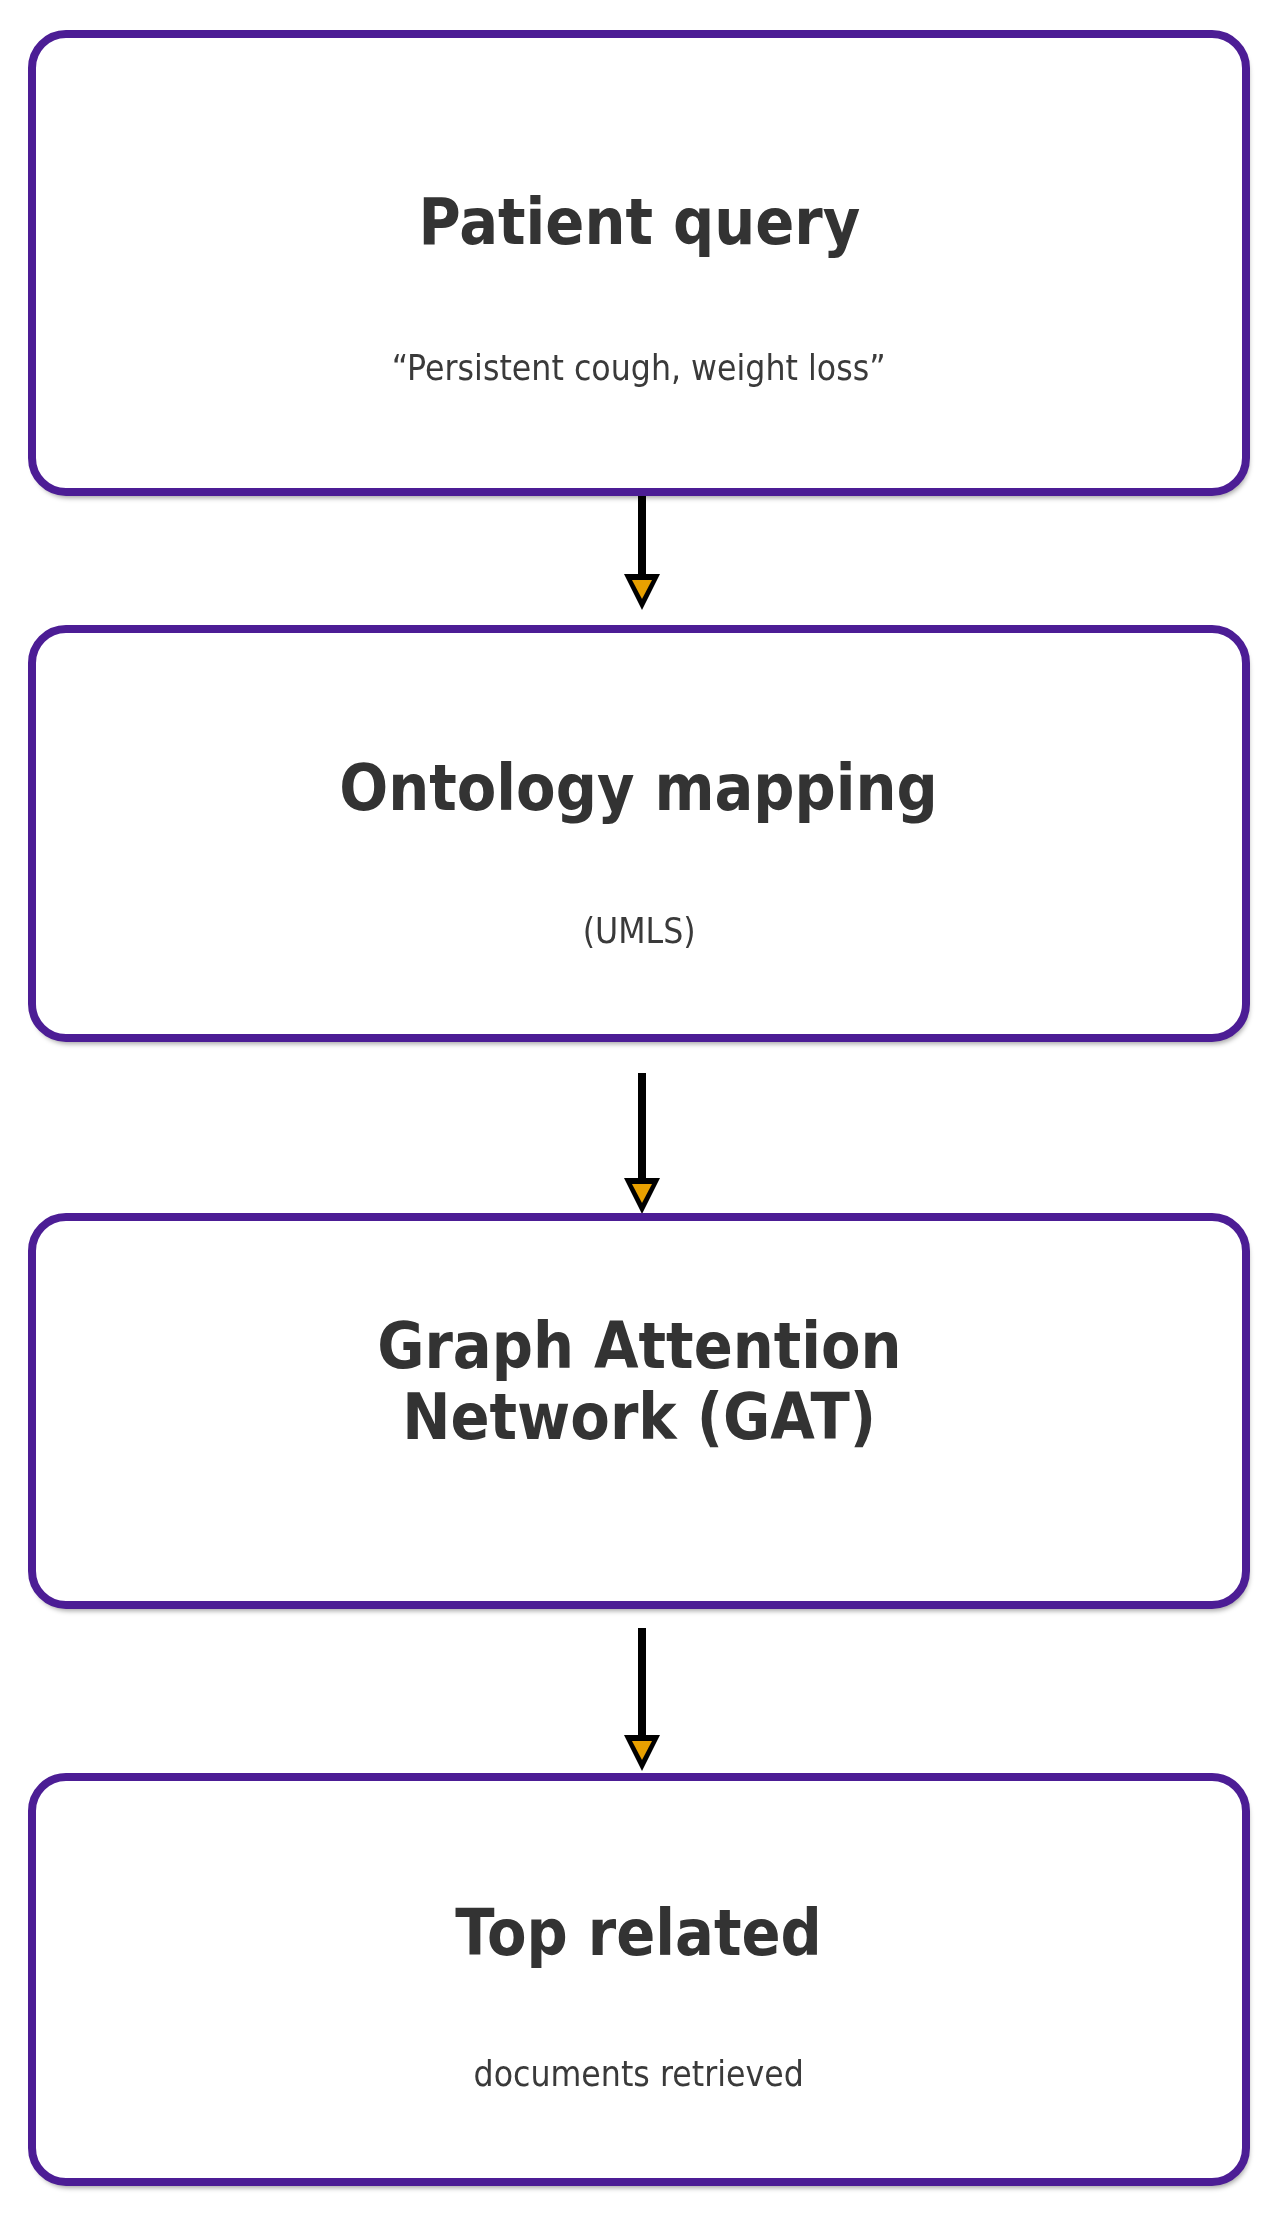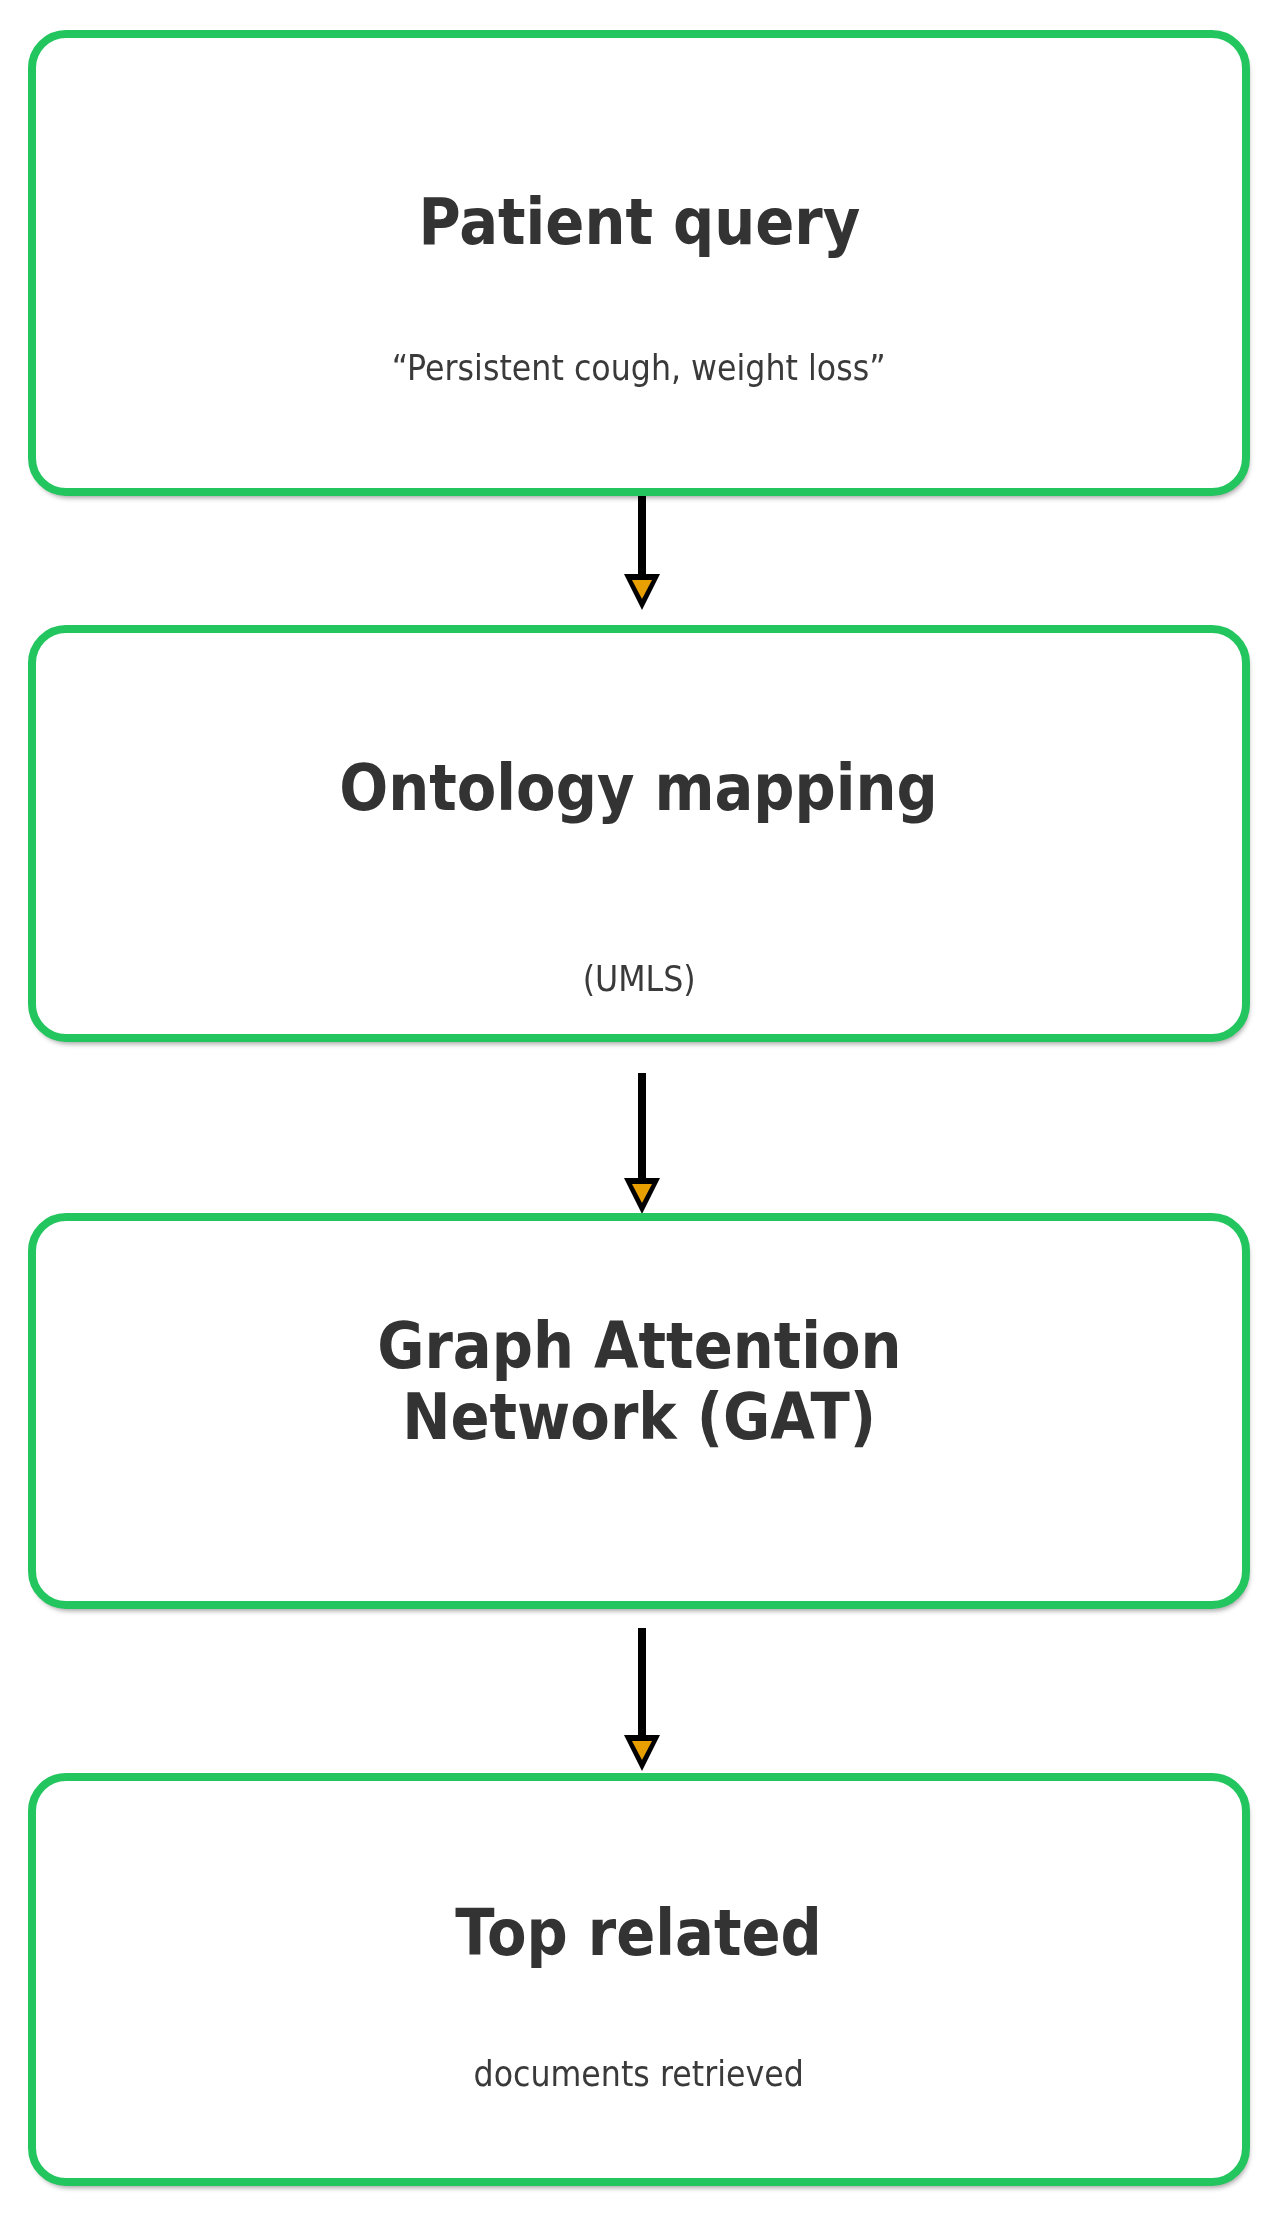--- a/index.html
+++ b/index.html
@@ -14,21 +14,21 @@
     background: #ffffff;
     overflow: hidden;
     font-family: "DejaVu Sans", "Liberation Sans", sans-serif;
   }
   .node {
     position: absolute;
     left: 28px;
     width: 1222px;
     box-sizing: border-box;
     background: #ffffff;
-    border: 8px solid #22c55e;
+    border: 8px solid #4c1d95;
     border-radius: 38px;
     box-shadow: 2px 5px 5px -3px rgba(0,0,0,0.35);
   }
   .node-title {
     position: absolute;
     left: 0;
     right: 0;
     text-align: center;
     transform: translateY(-50%);
     font-weight: bold;
@@ -61,21 +61,21 @@
 
   
   #node-0 { top: 30px;   height: 466px; }
   #node-1 { top: 625px;  height: 417px; }
   #node-2 { top: 1213px; height: 396px; }
   #node-3 { top: 1773px; height: 413px; padding-left: 36px; }
 
   #node-0 .node-title   { top: 41%; }
   #node-0 .node-subtitle{ top: 73%; }
   #node-1 .node-title   { top: 39%; }
-  #node-1 .node-subtitle{ top: 74%; margin-top: 48px; }
+  #node-1 .node-subtitle{ top: 74%; }
   #node-2 .node-title   { top: 42.5%; }
   #node-3 .node-title   { top: 38.5%; }
   #node-3 .node-subtitle{ top: 73.5%; }
 
   .arrow {
     position: absolute;
     left: 618px;
     width: 48px;
     display: block;
   }

